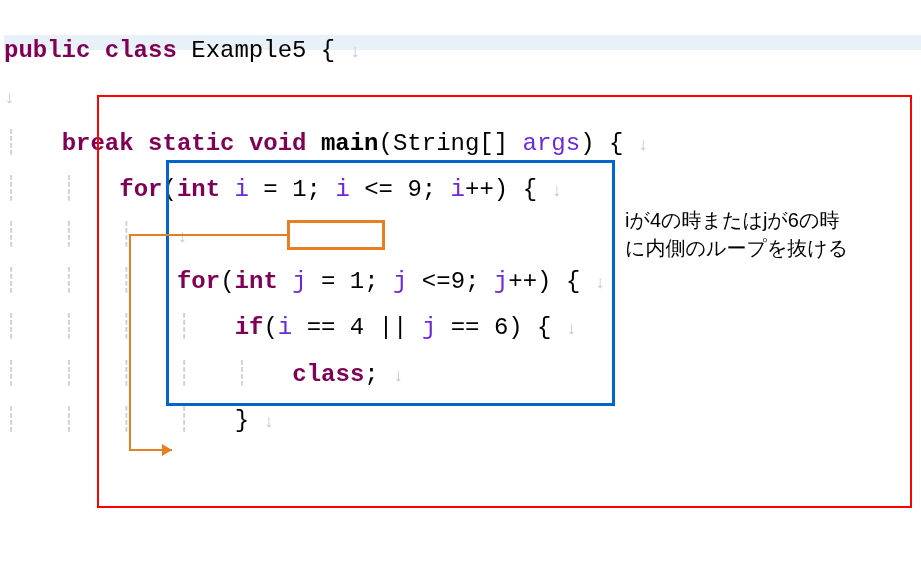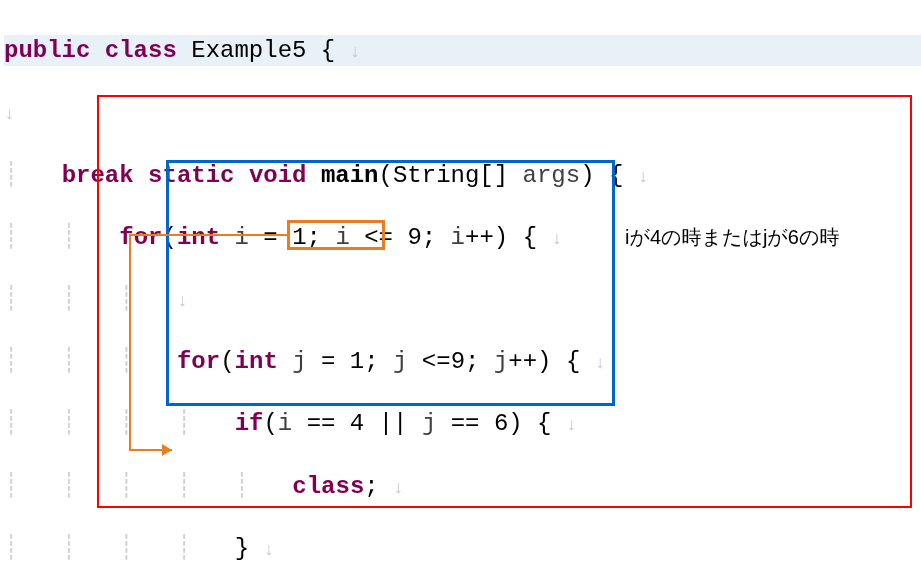--- a/index.html
+++ b/index.html
@@ -13,40 +13,40 @@
       position: relative;
       overflow: hidden;
     }
     .code-container {
       position: relative;
       white-space: pre;
       padding: 4px 0 0 4px;
     }
     .line {
       display: block;
-      height: 31px;
+      height: 15px;
       position: relative;
     }
     .line-bg {
       background: #e8f0f8;
     }
     .indent-guide {
       display: inline-block;
       color: #d0d0d0;
       font-weight: normal;
     }
     .arrow-marker {
       color: #c8c8d8;
       font-size: 18px;
     }
     .kw { color: #7f0055; font-weight: bold; }
     .type { color: #7f0055; font-weight: bold; }
     .cls { color: #000; }
     .method { color: #000; font-weight: bold; }
-    .ident { color: #404040; }
+    .ident { color: #6d28d9; }
     .punct { color: #000; }
 
     .red-box {
       position: absolute;
       left: 97px;
       top: 95px;
       width: 815px;
       height: 413px;
       border: 2px solid #ff0000;
       pointer-events: none;
@@ -70,21 +70,21 @@
       pointer-events: none;
     }
     .orange-arrow {
       position: absolute;
       pointer-events: none;
     }
     .orange-arrow svg { display: block; }
     .annotation {
       position: absolute;
       left: 625px;
-      top: 223px;
+      top: 206px;
       width: 280px;
       font-size: 20px;
       color: #000;
       white-space: normal;
       line-height: 1.4;
       font-family: "MS PGothic", sans-serif;
     }
   </style>
 </head>
 <body>
@@ -116,13 +116,14 @@
 
 <div class="orange-arrow" style="left:122px; top:232px;">
   <svg width="170" height="226">
     <path d="M 165 3 L 8 3 L 8 218 L 50 218" stroke="#e67e22" stroke-width="2" fill="none"></path>
     <path d="M 50 218 L 40 212 L 40 224 Z" fill="#e67e22"></path>
   </svg>
 </div>
 
 <div class="annotation">
   <span>iが4の時またはjが6の時</span><br>
+  <span>に内側のループを抜ける</span>
 </div>
 
 </body></html>

